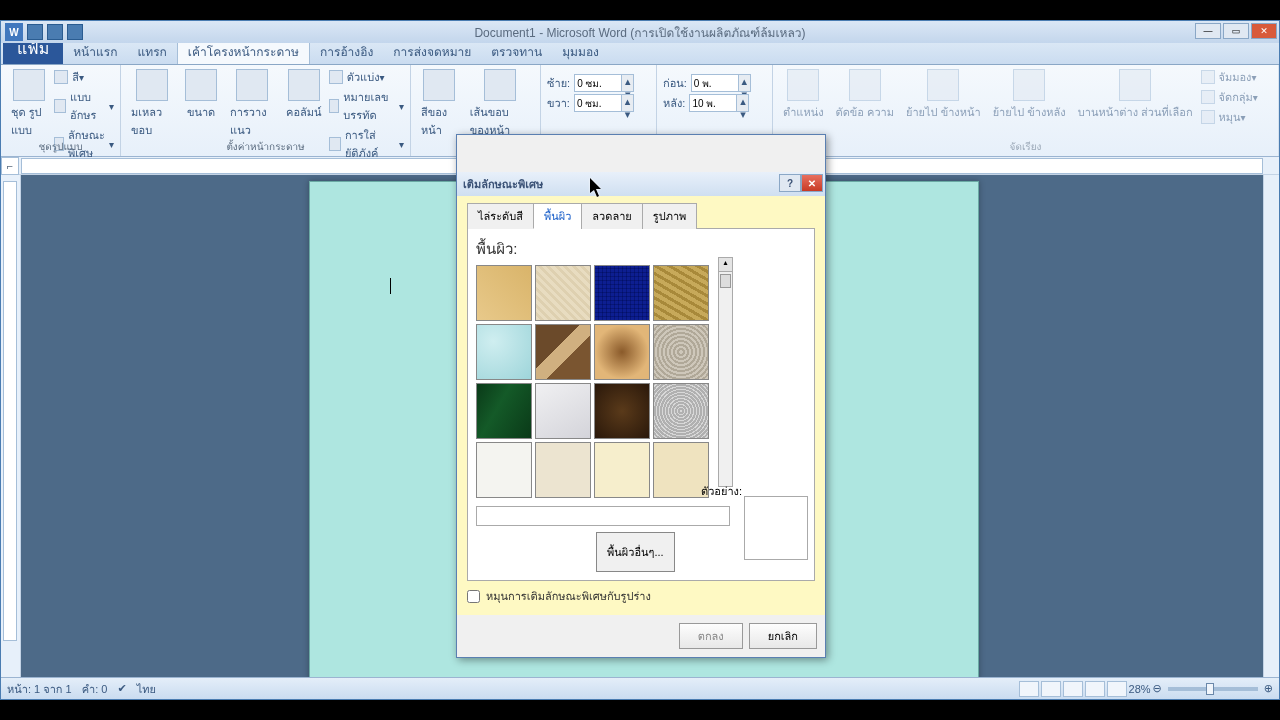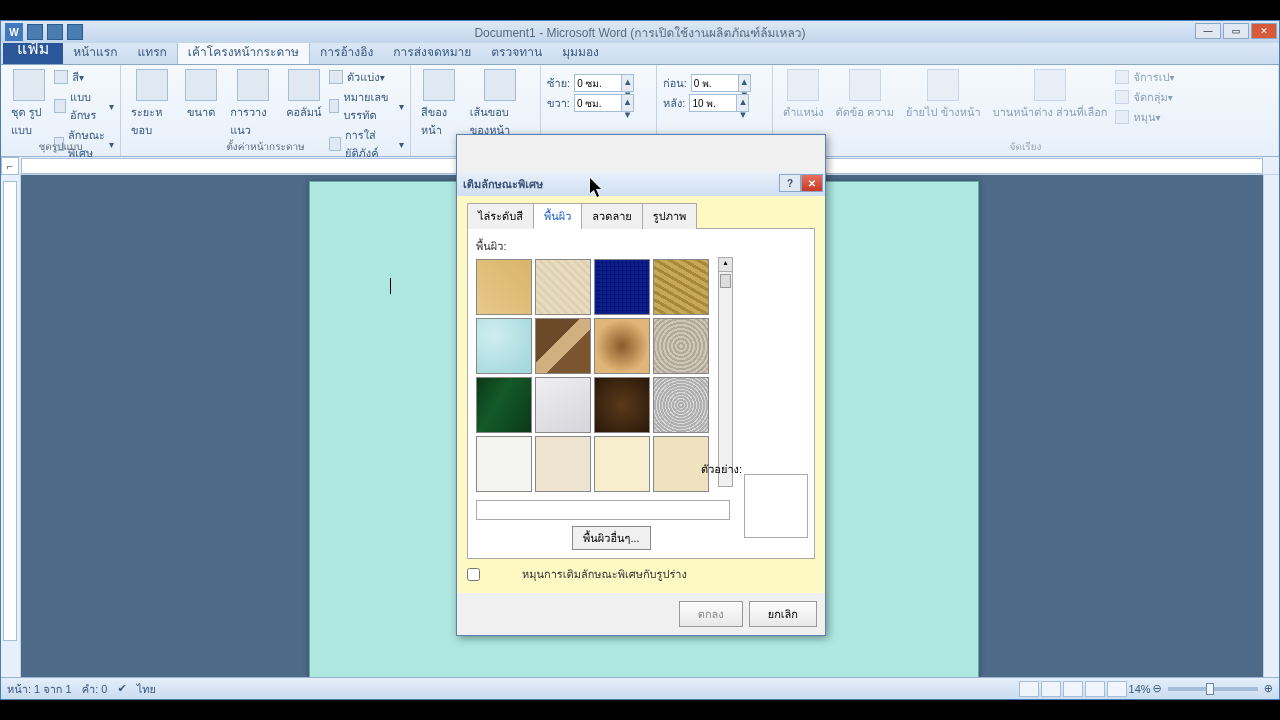--- a/index.html
+++ b/index.html
@@ -53,31 +53,31 @@
 .dlg-title { height:24px; background:linear-gradient(#e8f0fa,#cfdff1); display:flex; align-items:center; padding:0 6px; font-size:11px; color:#3b5276; font-weight:bold; position:relative;margin-top:37px; }
 .dlg-ctrl { position:absolute; right:2px; top:2px; display:flex; }
 .dlg-ctrl div { width:22px; height:18px; border:1px solid #8aa7c6; display:flex; align-items:center; justify-content:center; font-size:10px; }
 .dlg-help{background:#e0e8f2;}
 .dlg-close{background:linear-gradient(#e87060,#c83a25);color:#fff;font-weight:bold;}
 .dlg-body { padding:6px 10px 10px; background:#fef9c3; }
 .dtabs { display:flex; border-bottom:1px solid #aaa; }
 .dtab { padding:3px 10px; background:#f0f0f0; border:1px solid #aaa; border-bottom:none; margin-right:-1px; font-size:11px; position:relative; top:1px; cursor:pointer; }
 .dtab.active { background:#fff; border-bottom:1px solid #fff; color:#1a5fc9; }
 .dlg-content { border:1px solid #aaa; border-top:none; padding:8px; background:#fff; min-height:290px; position:relative; }
-.lbl { font-size:11px; color:#333; }
+.lbl { font-size:15px; color:#333; }
 .tex-grid { display:grid; grid-template-columns:repeat(4,56px); grid-auto-rows:56px; gap:3px; margin-top:4px; width:238px; }
 .tex { background:#ccc; border:1px solid #888; }
 .tex-scroll{position:absolute;left:250px;top:28px;width:15px;height:230px;background:#f0f0f0;border:1px solid #aaa;}
 .tex-scroll .a{height:14px;background:#e4e4e4;border-bottom:1px solid #aaa;text-align:center;font-size:8px;}
 .tex-scroll .th{position:absolute;top:16px;left:1px;width:11px;height:14px;background:#ddd;border:1px solid #999;}
 .dlg-name{margin-top:8px;width:254px;height:20px;border:1px solid #aaa;background:#fff;}
-.other-btn{margin-top:6px;margin-left:96px;padding:2px 10px;border:1px solid #888;background:#f0f0f0;font-size:11px;}
+.other-btn{margin-top:6px;margin-left:120px;padding:10px 10px;border:1px solid #888;background:#f0f0f0;font-size:11px;}
 .preview-lbl{position:absolute;right:72px;bottom:80px;font-size:11px;}
 .preview-box{position:absolute;right:6px;bottom:20px;width:64px;height:64px;background:#fff;border:1px solid #aaa;}
-.rotate-row{margin-top:6px;font-size:11px;color:#333;display:flex;align-items:center;gap:36px;}
+.rotate-row{margin-top:6px;font-size:11px;color:#333;display:flex;align-items:center;}
 .rotate-row input{margin-right:6px;}
 .dlg-actions { padding:8px; display:flex; justify-content:flex-end; gap:6px; background:#f0f0f0; }
 .btn { padding:3px 18px; border:1px solid #999; background:linear-gradient(#fdfdfd,#e8e8e8); font-size:11px; }
 .btn.primary{color:#888;}
 
 .tx0{background:linear-gradient(45deg,#e8c98a,#d9b46a);}
 .tx1{background:repeating-linear-gradient(45deg,#e8dcc0 0 3px,#ded0b0 3px 6px);}
 .tx2{background:repeating-linear-gradient(90deg,#3a58c0 0 3px,#2040a0 3px 4px),repeating-linear-gradient(0deg,#3a58c0 0 3px,#2040a0 3px 4px);background-blend-mode:multiply;}
 .tx3{background:repeating-linear-gradient(30deg,#c7a95a 0 4px,#a8893a 4px 7px);}
 .tx4{background:radial-gradient(circle at 30% 30%,#cfeef0,#9ed5da);}
@@ -139,21 +139,21 @@
           <div class="sm-row"><div class="ic"></div><span>แบบอักษร</span> ▾</div>
           <div class="sm-row"><div class="ic"></div><span>ลักษณะพิเศษ</span> ▾</div>
         </div>
       </div>
       <div class="group-lbl">ชุดรูปแบบ</div>
     </div>
     <div class="group" style="width:290px">
       <div class="row">
         <div class="big-btn">
             <div class="ic"></div>
-            <span>ระยะห
+            <span>มเหลว
 ขอบ</span>
           </div>
         <div class="big-btn">
             <div class="ic"></div>
             <span>ขนาด</span>
           </div>
         <div class="big-btn">
             <div class="ic"></div>
             <span>การวาง
 แนว</span>
@@ -237,25 +237,30 @@
             <span>ตัดข้อ
 ความ</span>
           </div>
         <div class="big-btn">
             <div class="ic"></div>
             <span>ย้ายไป
 ข้างหน้า</span>
           </div>
         <div class="big-btn">
             <div class="ic"></div>
+            <span>ย้ายไป
+ข้างหลัง</span>
+          </div>
+        <div class="big-btn">
+            <div class="ic"></div>
             <span>บานหน้าต่าง
 ส่วนที่เลือก</span>
           </div>
         <div>
-          <div class="sm-row"><div class="ic"></div><span>จัการเป</span> ▾</div>
+          <div class="sm-row"><div class="ic"></div><span>จัมมอง</span> ▾</div>
           <div class="sm-row"><div class="ic"></div><span>จัดกลุ่ม</span> ▾</div>
           <div class="sm-row"><div class="ic"></div><span>หมุน</span> ▾</div>
         </div>
       </div>
       <div class="group-lbl">จัดเรียง</div>
     </div>
   </div>
 
   <div class="ruler-h">
     <div class="box">⌐</div>
@@ -276,21 +281,21 @@
     <span>หน้า: 1 จาก 1</span>
     <span>คำ: 0</span>
     <span>✔</span>
     <span>ไทย</span>
     <div class="right">
       <div class="sbtn"></div>
       <div class="sbtn"></div>
       <div class="sbtn"></div>
       <div class="sbtn"></div>
       <div class="sbtn"></div>
-      <span>14%</span>
+      <span>28%</span>
       <span>⊖</span>
       <div class="zoom-track">
           <div class="thumb"></div>
         </div>
       <span>⊕</span>
     </div>
   </div>
 
 </div>
 

